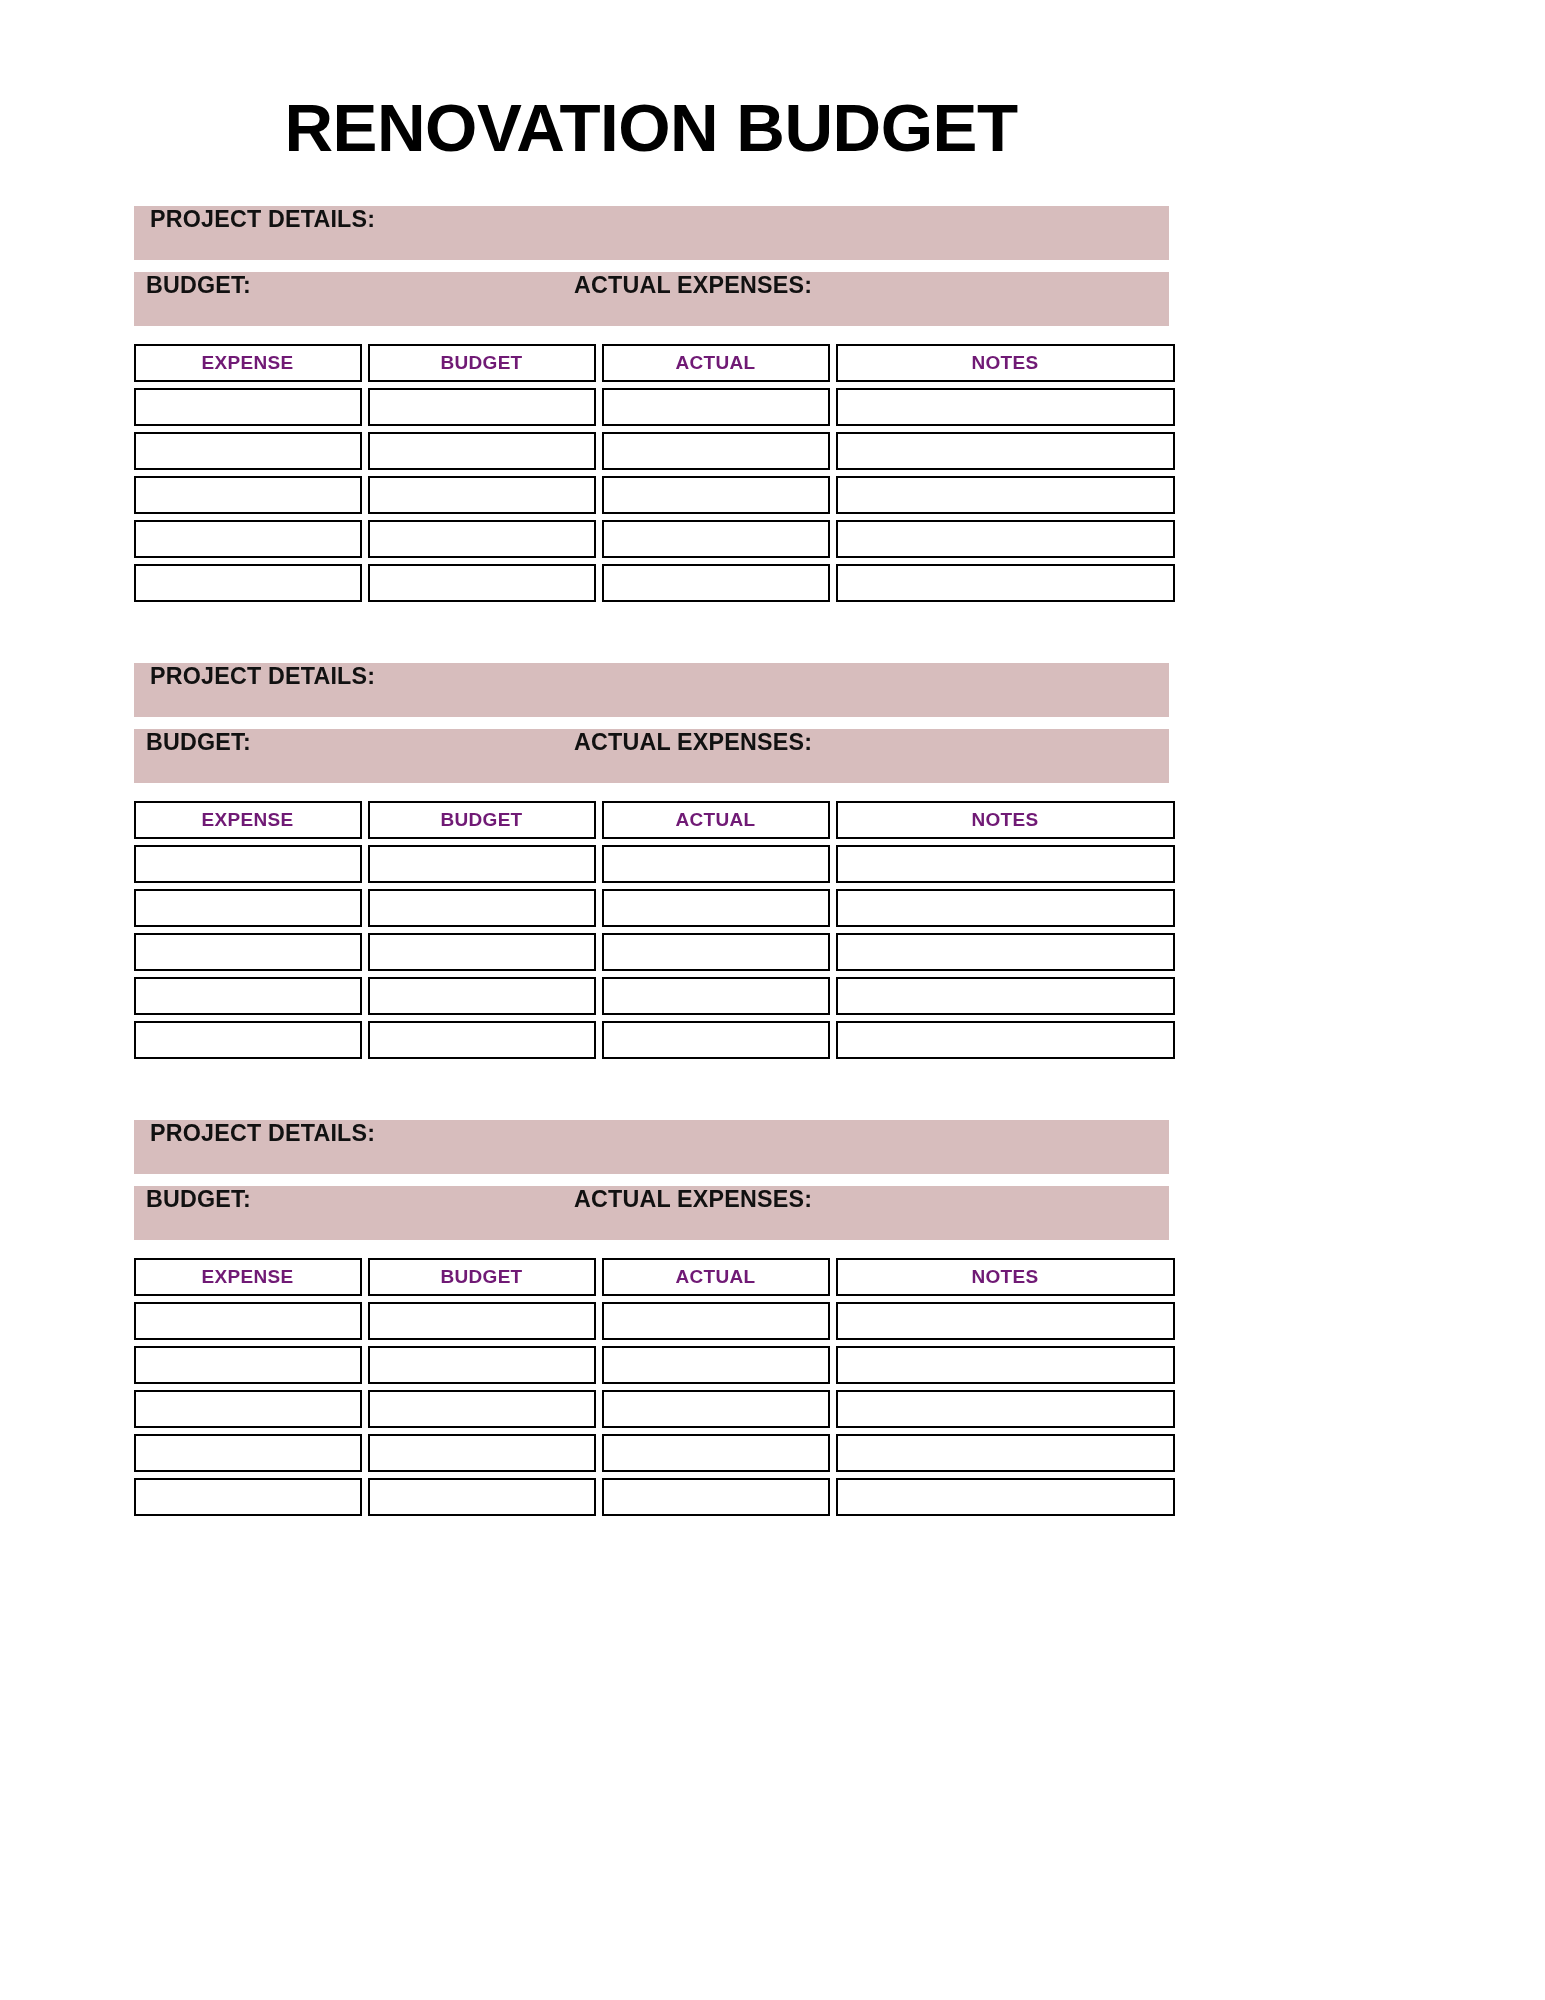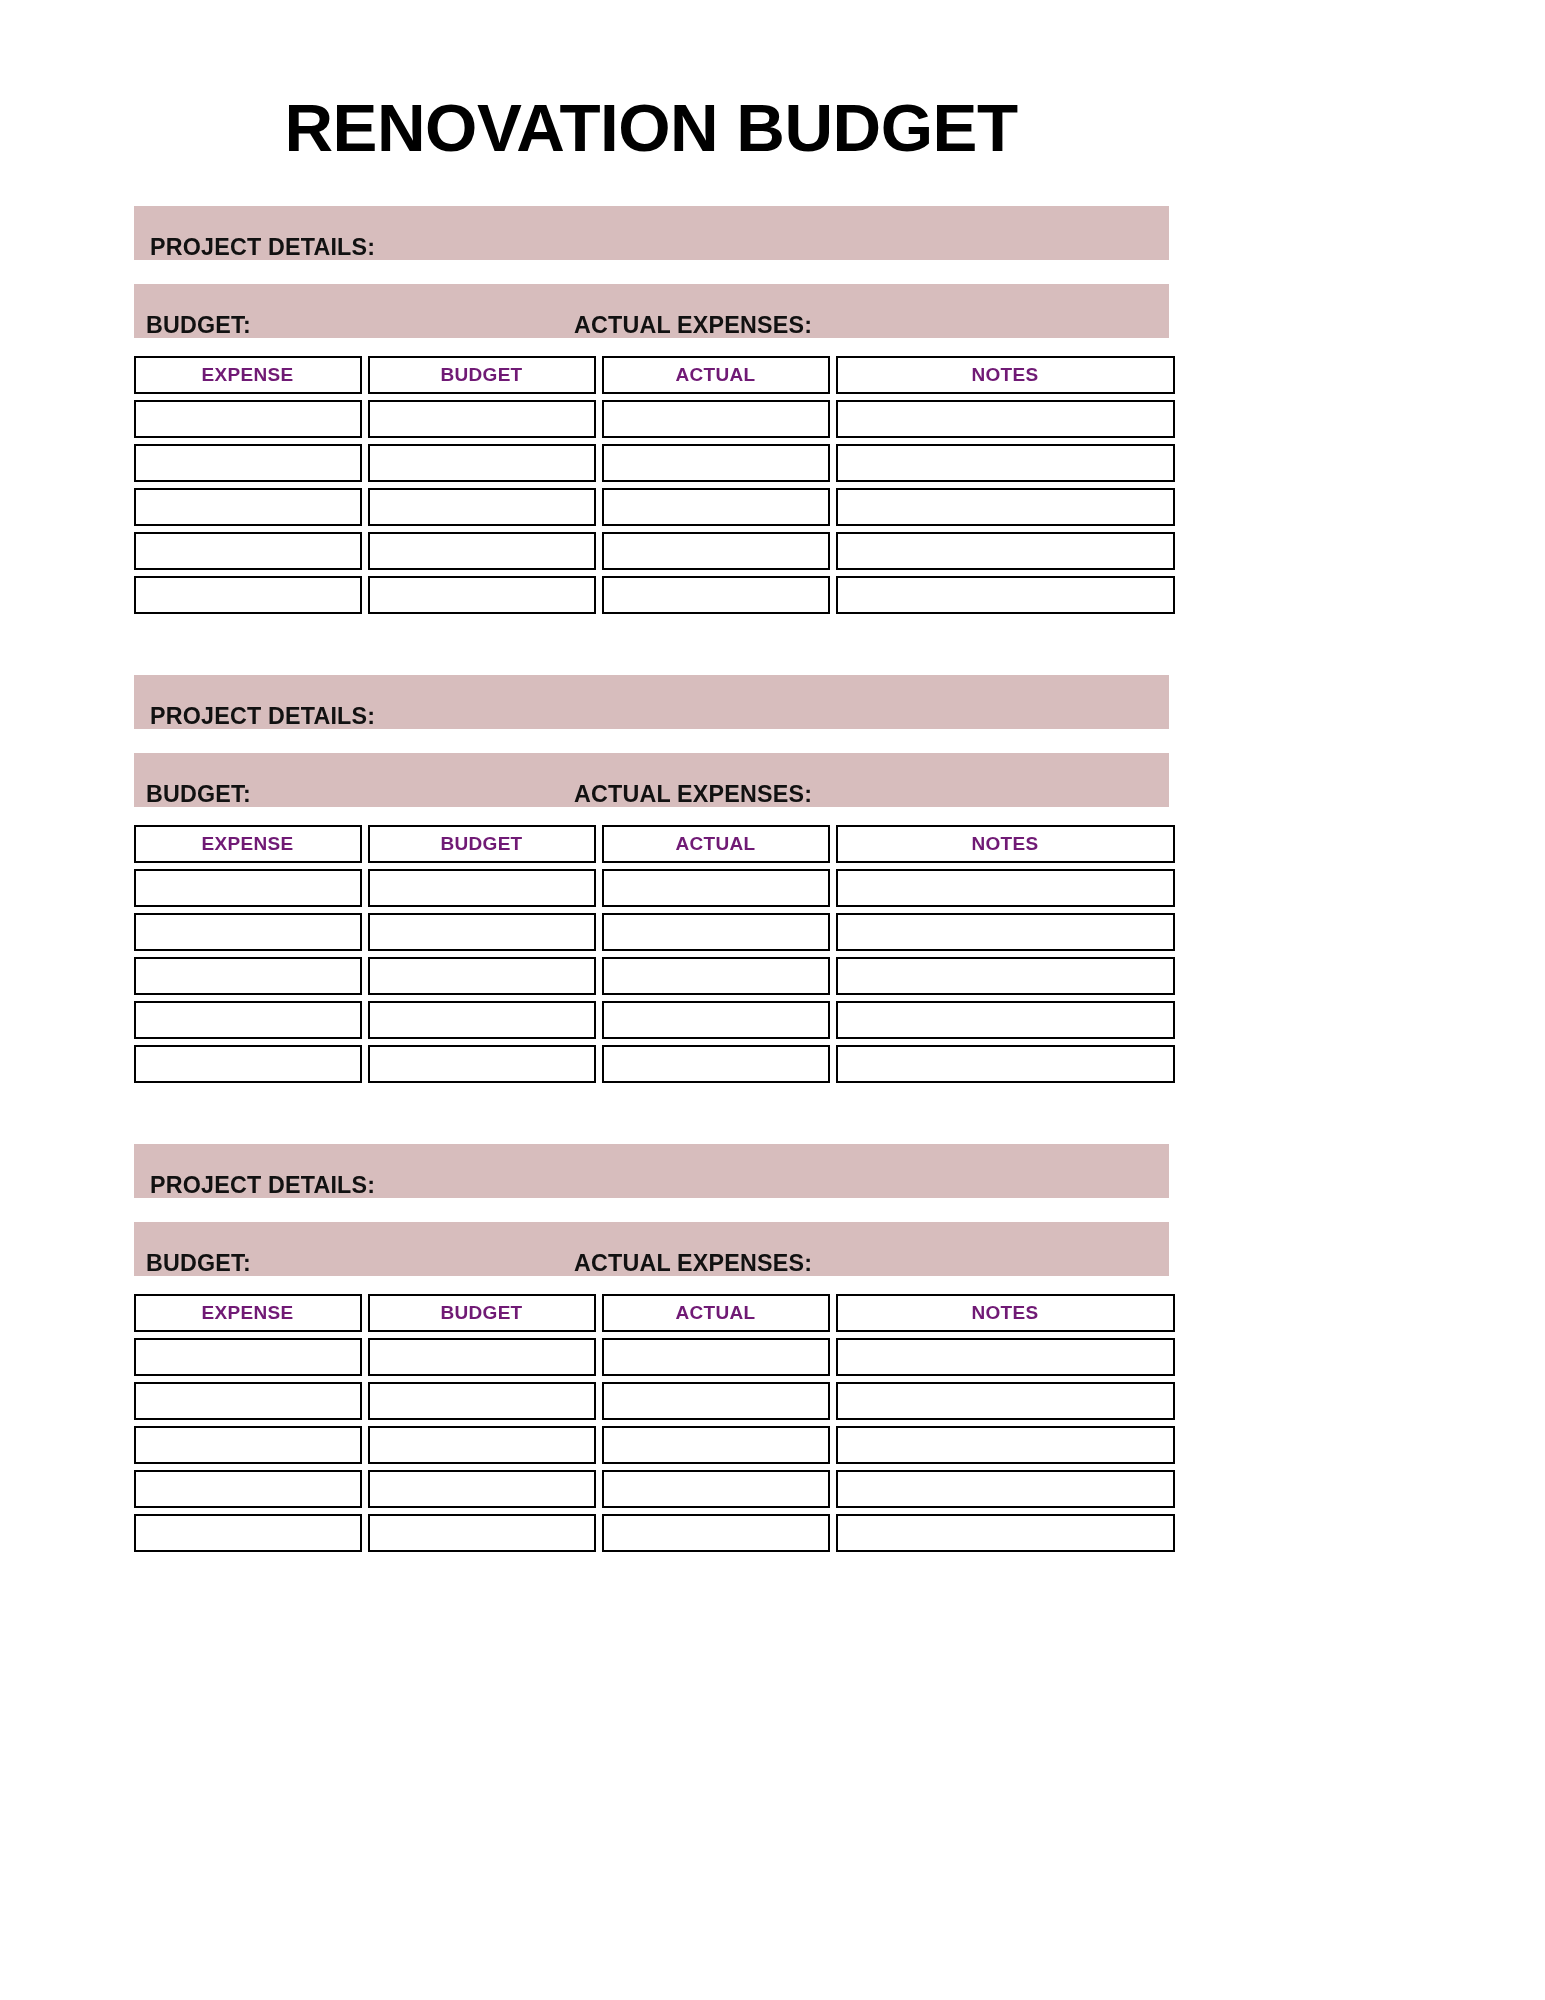--- a/index.html
+++ b/index.html
@@ -54,28 +54,28 @@
   }
   .section:last-child {
     margin-bottom: 0;
   }
 
   
   .bar {
     background: #d7bdbd;
     height: 54px;
     display: flex;
-    align-items: flex-end;
+    align-items: flex-start;
     box-sizing: border-box;
   }
   .bar-details {
     padding-left: 16px;
   }
   .bar-budget {
-    margin-top: 24px;
+    margin-top: 12px;
     padding-left: 12px;
     position: relative;
   }
   .bar-label {
     font-family: "Liberation Sans", sans-serif;
     font-weight: bold;
     font-size: 24px;
     line-height: 26px;
     color: #111111;
     letter-spacing: 0.2px;

